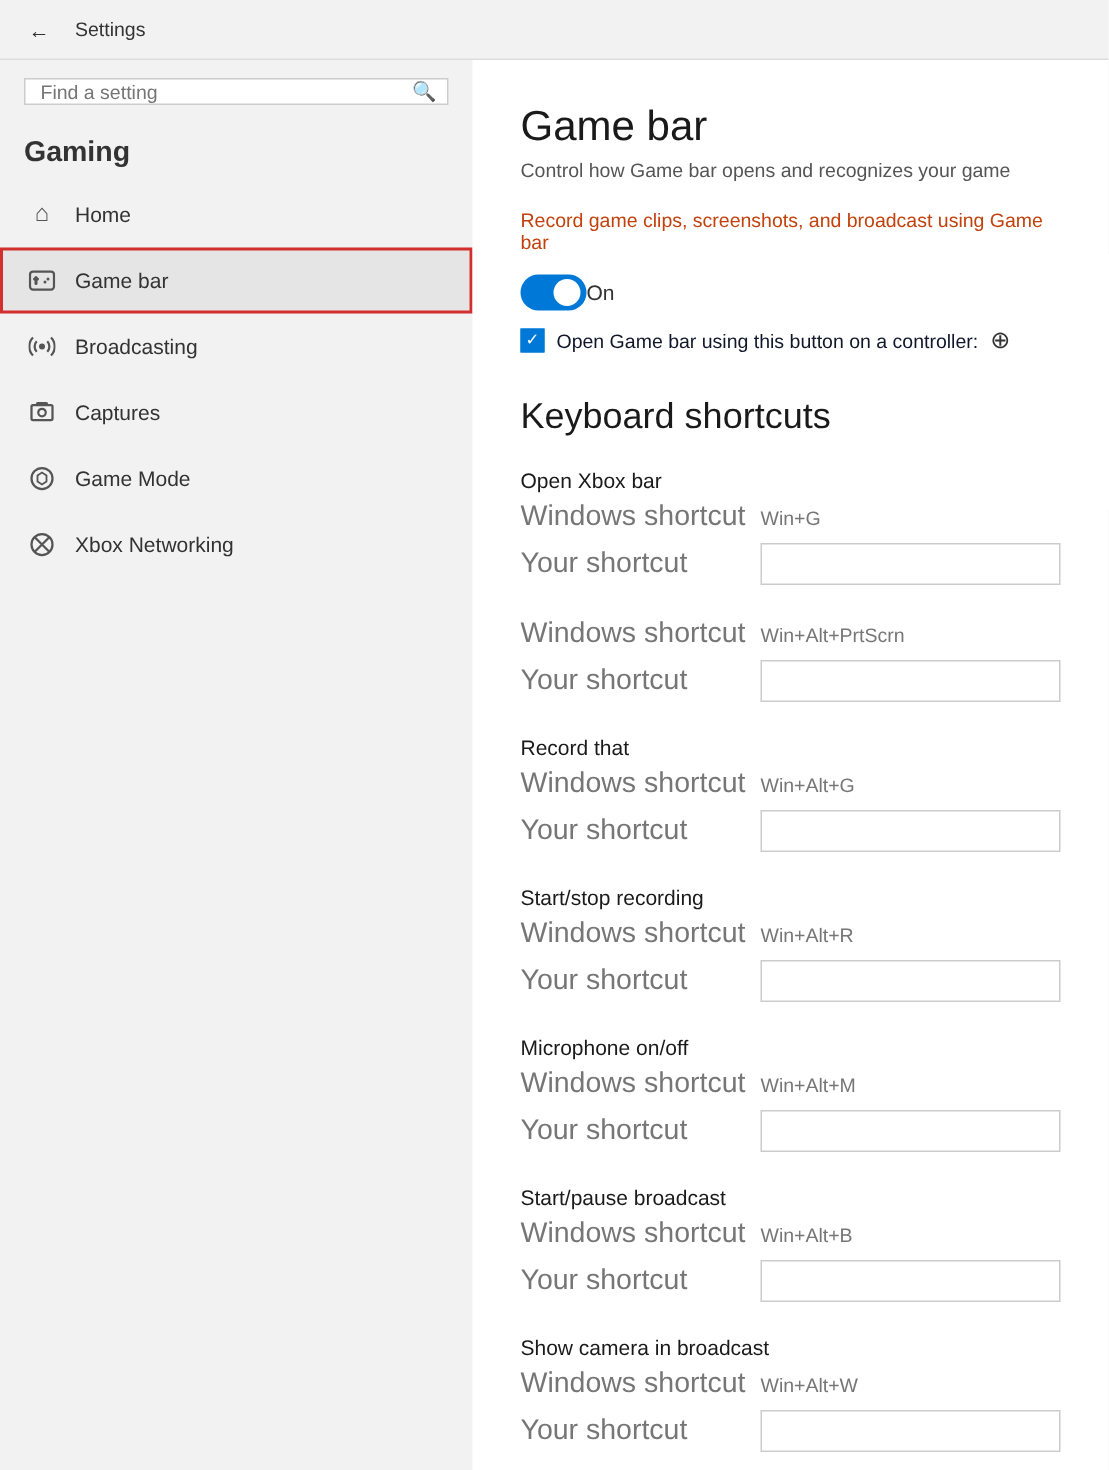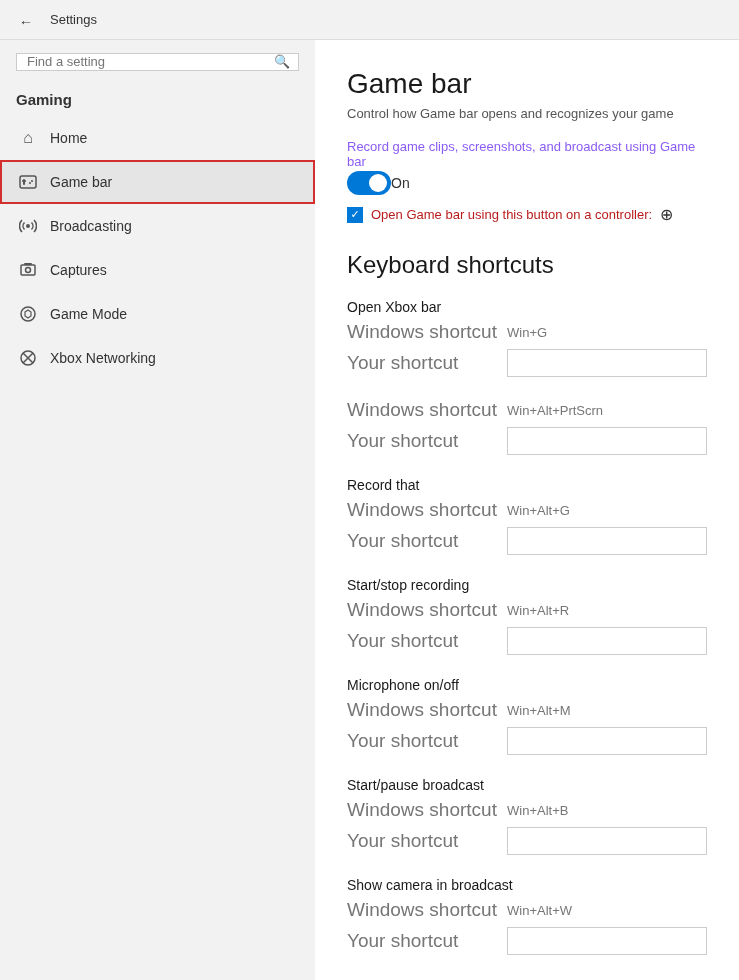--- a/index.html
+++ b/index.html
@@ -69,21 +69,21 @@
     .sidebar-search-icon {
       position: absolute;
       right: 8px;
       top: 50%;
       transform: translateY(-50%);
       color: #555;
       font-size: 13px;
     }
 
     .sidebar-section-label {
-      font-size: 15px;
+      font-size: 19px;
       font-weight: 600;
       color: #333;
       padding: 4px 16px 8px 16px;
     }
 
     .sidebar-item {
       display: flex;
       align-items: center;
       gap: 12px;
       padding: 10px 16px;
@@ -123,22 +123,22 @@
     }
 
     .content-subtitle {
       font-size: 13px;
       color: #555;
       margin-bottom: 18px;
     }
 
     .record-section-label {
       font-size: 13px;
-      color: #8b5cf6;
-      margin-bottom: 2px;
+      color: #c2410c;
+      margin-bottom: 14px;
     }
 
     
     .toggle-row {
       display: flex;
       align-items: center;
       margin-bottom: 10px;
     }
     .toggle {
       position: relative;
@@ -186,21 +186,21 @@
       flex-shrink: 0;
     }
     .checkbox-box::after {
       content: '✓';
       color: #fff;
       font-size: 11px;
       line-height: 1;
     }
     .checkbox-label {
       font-size: 13px;
-      color: #b91c1c;
+      color: #0f172a;
       text-align: center;
     }
     .xbox-icon {
       font-size: 16px;
       color: #333;
     }
 
     
     .shortcuts-title {
       font-size: 24px;

